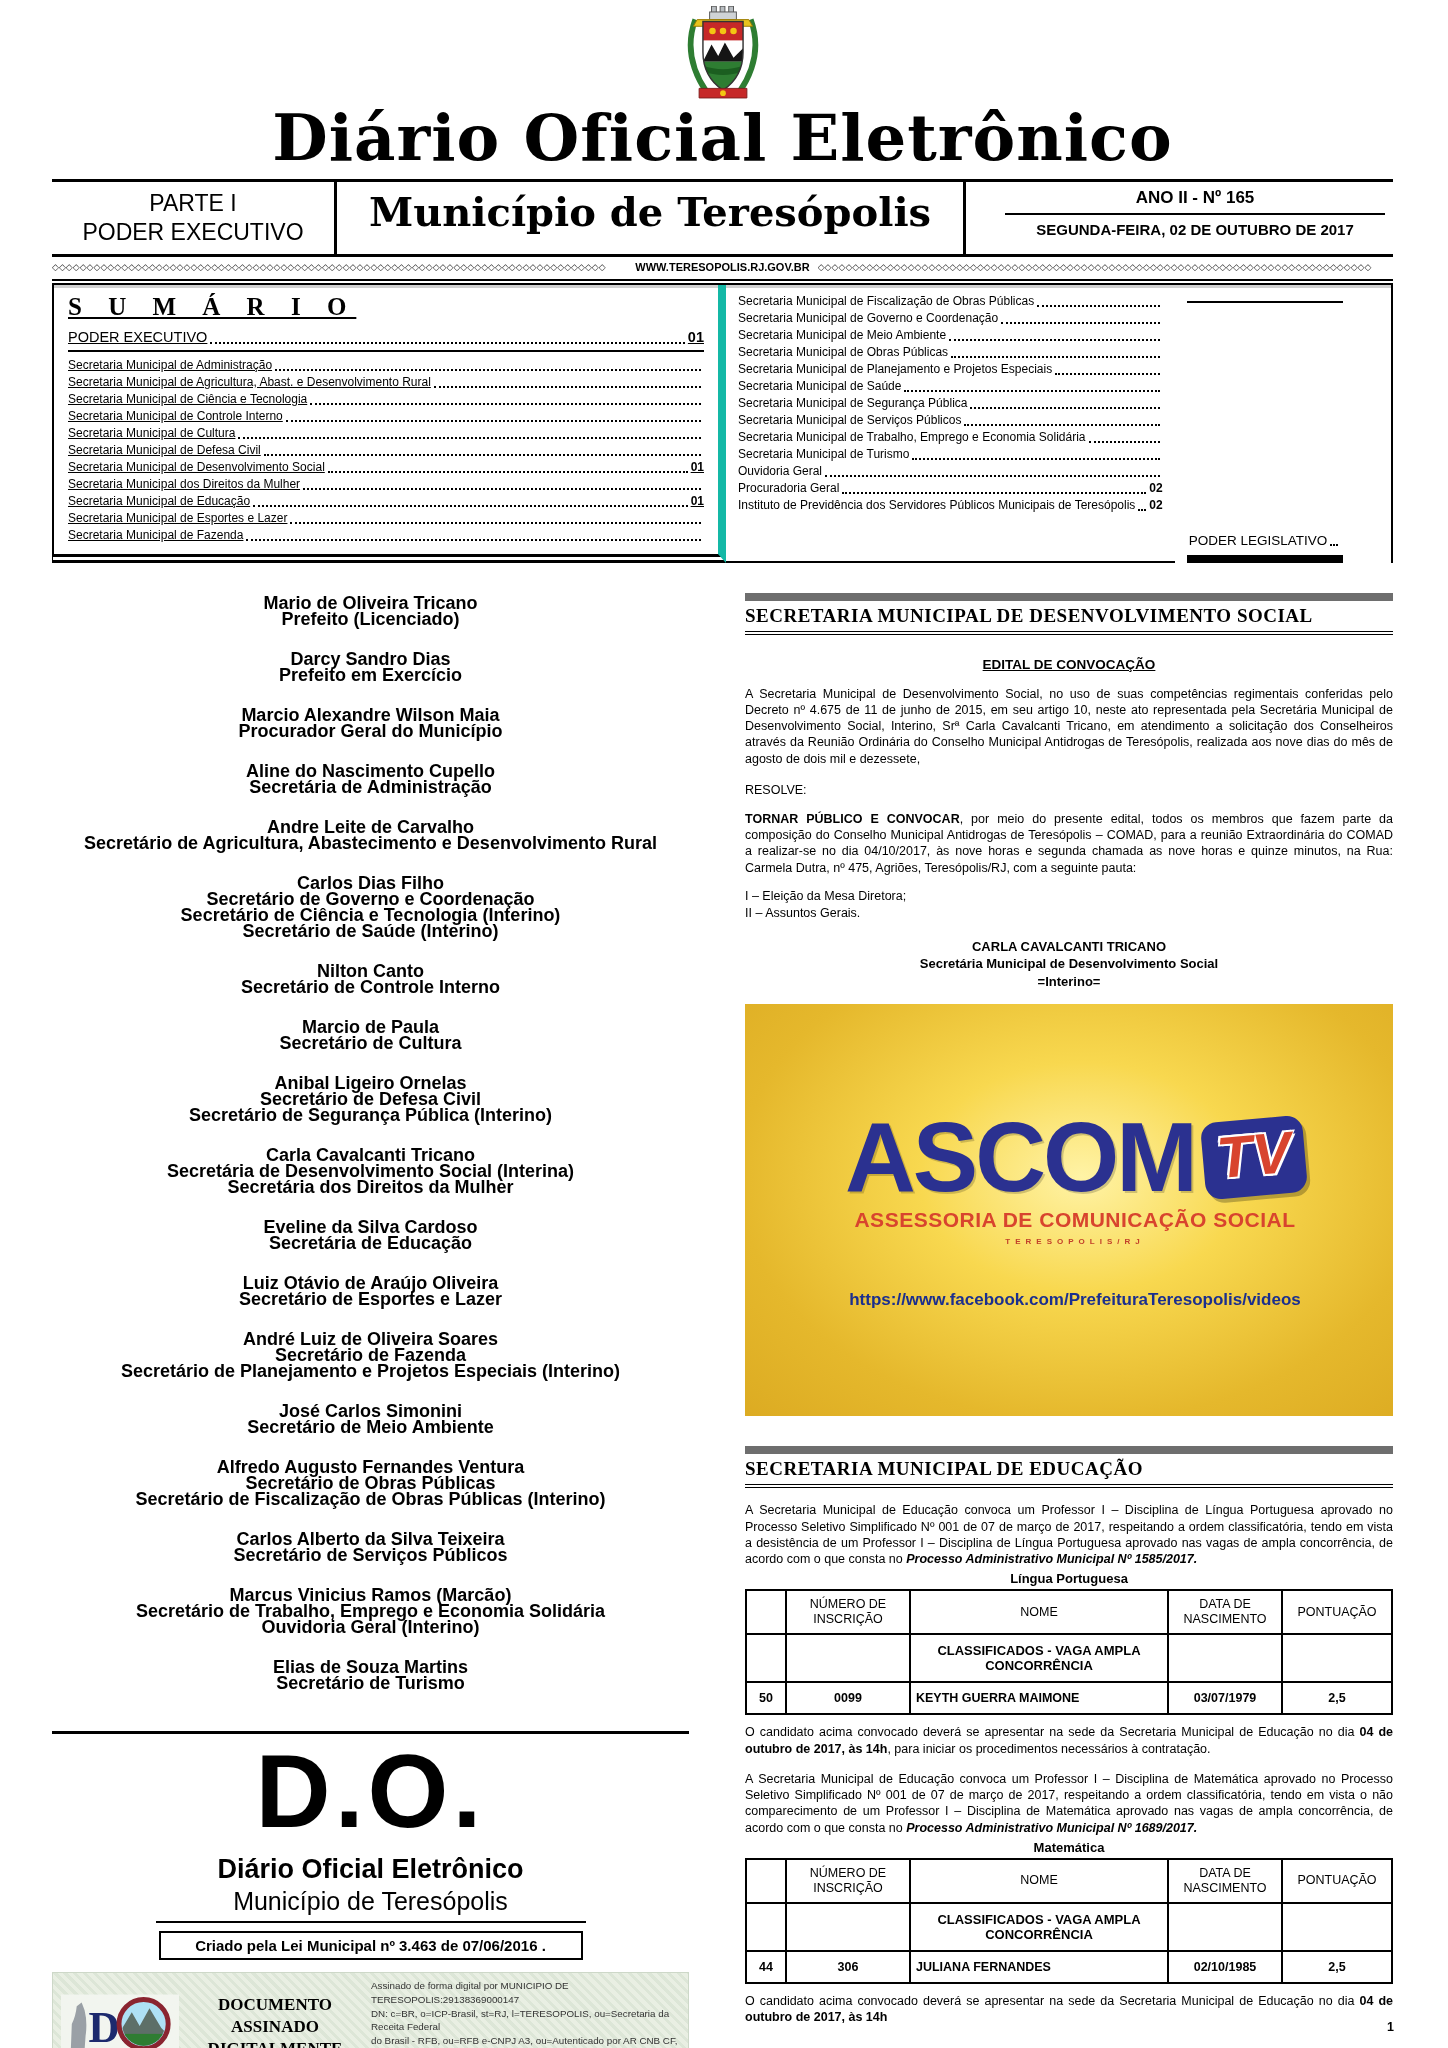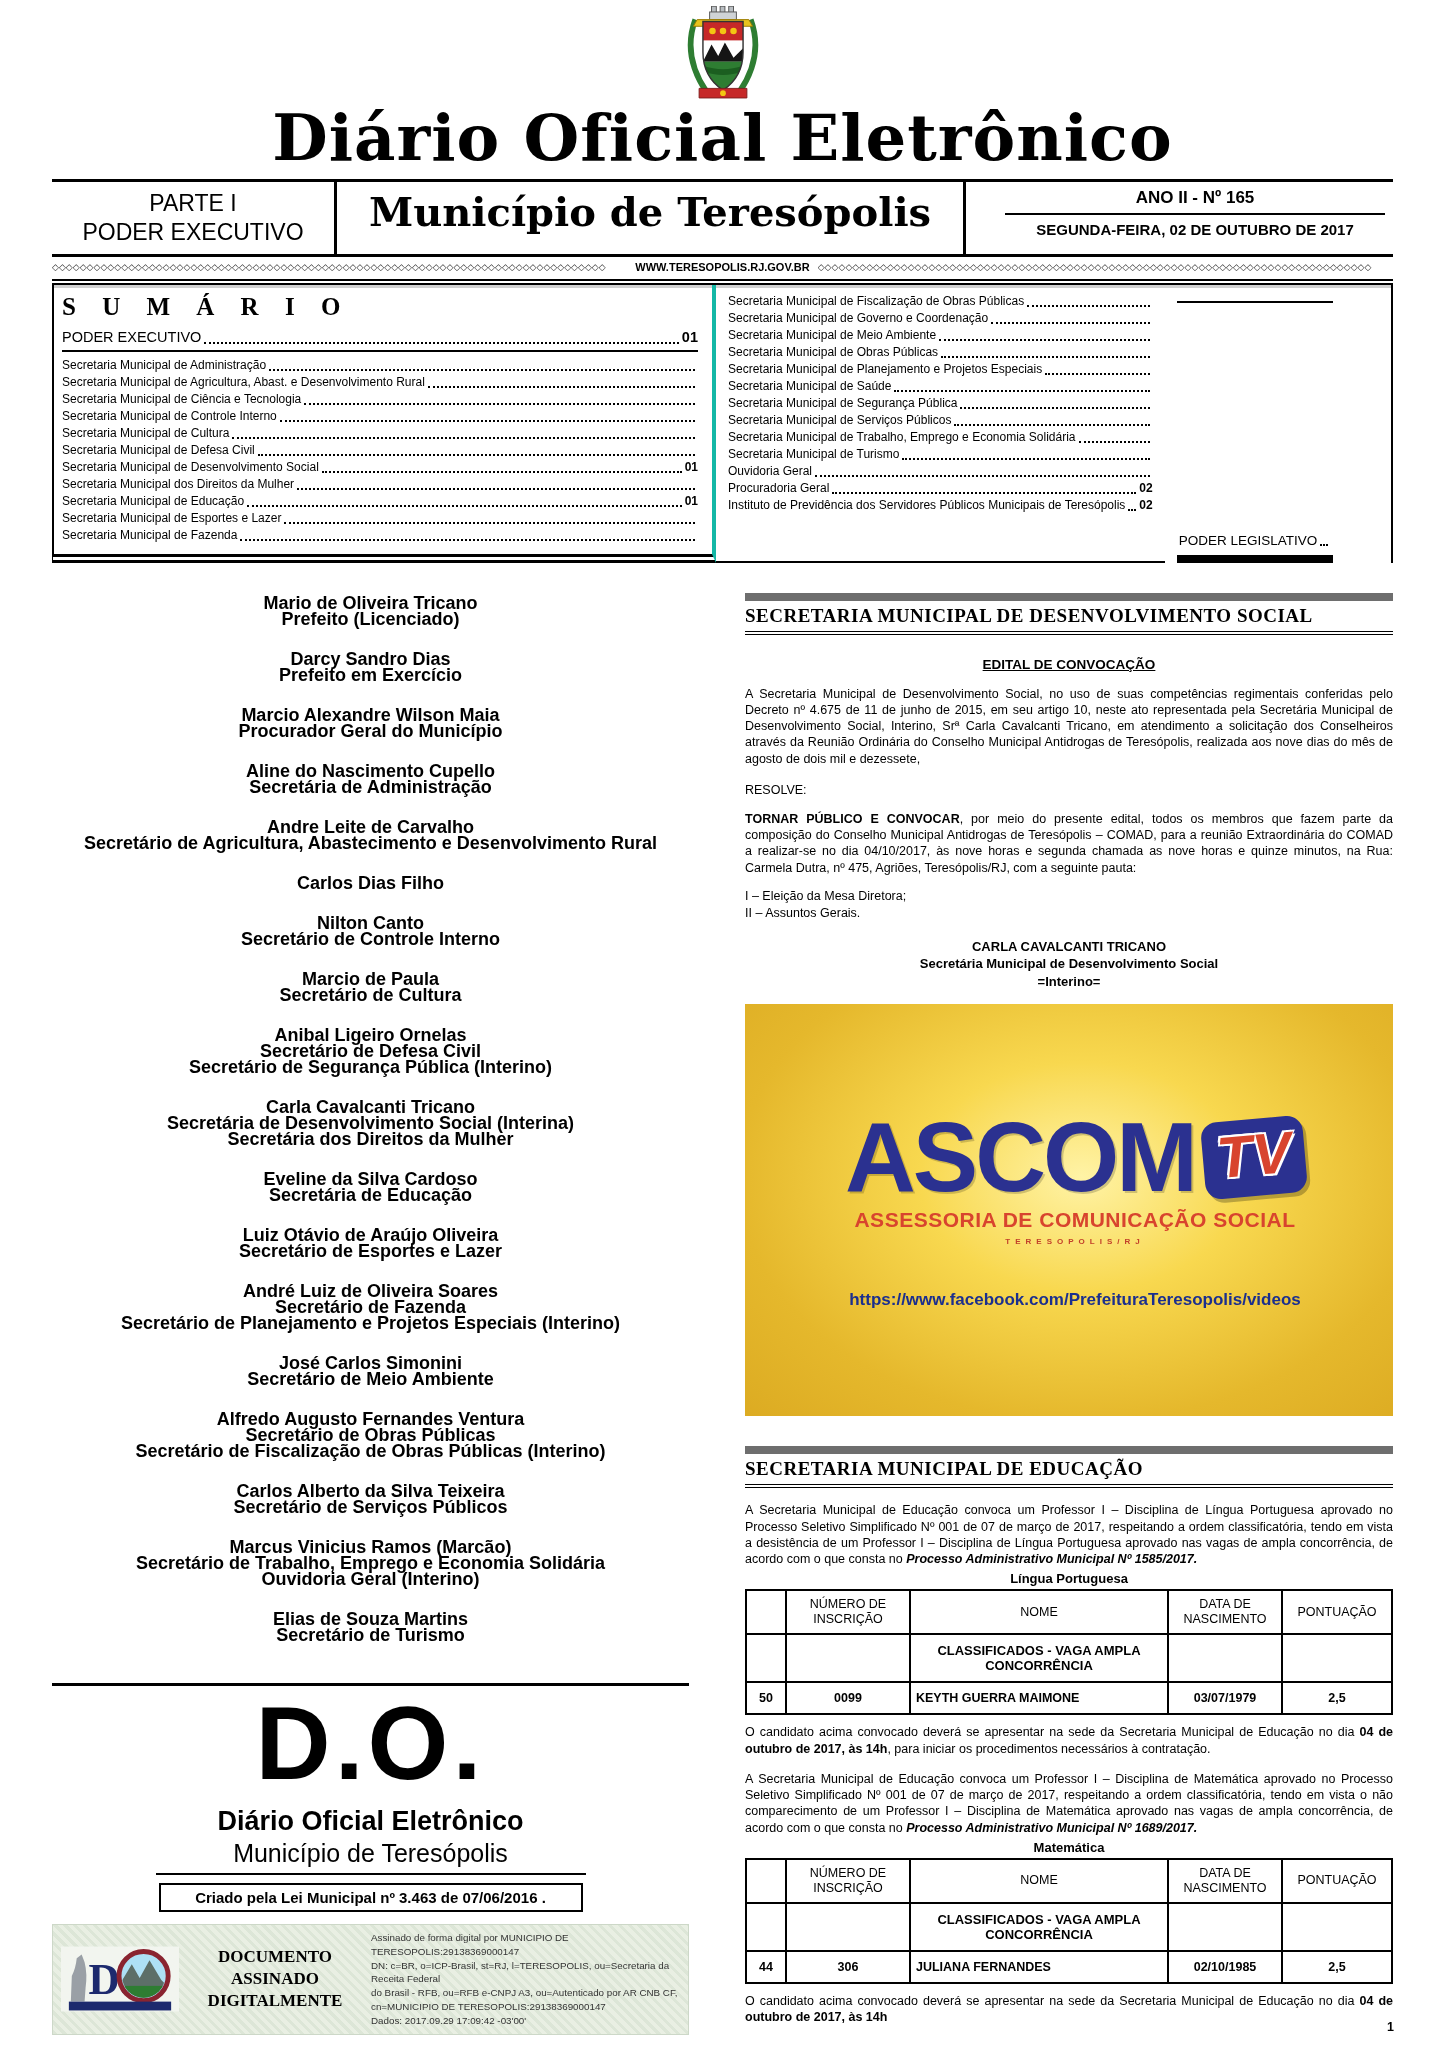--- a/index.html
+++ b/index.html
@@ -17,22 +17,22 @@
                font-family:"DejaVu Serif",serif;font-weight:900;font-size:40px;line-height:1.1;padding:8px 4px;}
   .mast-right{width:380px;padding:6px 8px;text-align:center;margin-left:31px;}
   .mast-edition{font-weight:bold;font-size:17px;border-bottom:2px solid #000;padding-bottom:5px;}
   .mast-date{font-weight:bold;font-size:15px;margin-top:6px;}
   .url-bar{display:flex;align-items:center;gap:8px;padding:4px 0 2px 0;}
   .diamonds{flex:1;overflow:hidden;white-space:nowrap;font-size:9px;color:#222;}
   .site-url{font-size:11px;font-weight:bold;white-space:nowrap;}
 
   
   .band{display:flex;margin-top:4px;border-top:6px double #000;box-shadow:inset 0 3px 0 rgba(0,0,0,.18);}
-  .band-left{width:636px;border-left:2px solid #000;border-right:4px solid #14b8a6;
-             border-bottom:9px double #000;padding:8px 14px 10px 8px;}
+  .band-left{width:636px;border-left:2px solid #000;border-right:8px solid #14b8a6;
+             border-bottom:9px double #000;padding:8px 14px 10px 14px;text-decoration:underline;}
   .band-right{flex:1;border-right:2px solid #000;display:flex;flex-direction:row;}
   .band-right-box{border-bottom:2px solid #000;padding:8px 12px 10px 12px;}
   .sum-title{font-family:"Liberation Serif",serif;font-size:25px;font-weight:600;letter-spacing:10px;margin:0 0 6px 0;}
   .toc-row{display:flex;align-items:flex-end;font-size:12px;line-height:17px;}
   .toc-label{white-space:nowrap;}
   .toc-dots{flex:1;border-bottom:2px dotted #000;margin:0 3px 3px 3px;min-width:8px;}
   .toc-page{font-weight:bold;white-space:nowrap;}
   .toc-exec{font-size:14.5px;line-height:20px;border-bottom:2px solid #000;padding-bottom:3px;margin-bottom:5px;}
   .legis{margin:16px 12px 0 12px;border-top:2px solid #000;border-bottom:8px solid #000;
          padding:6px 2px;font-size:13.5px;}
@@ -321,20 +321,23 @@
             <div class="official">
             <div class="official-name">Aline do Nascimento Cupello</div>
             <div class="official-roles">Secretária de Administração</div>
           </div>
             <div class="official">
             <div class="official-name">Andre Leite de Carvalho</div>
             <div class="official-roles">Secretário de Agricultura, Abastecimento e Desenvolvimento Rural</div>
           </div>
             <div class="official">
             <div class="official-name">Carlos Dias Filho</div>
+            <div class="official-roles">Secretário de Governo e Coordenação
+Secretário de Ciência e Tecnologia (Interino)
+Secretário de Saúde (Interino)</div>
           </div>
             <div class="official">
             <div class="official-name">Nilton Canto</div>
             <div class="official-roles">Secretário de Controle Interno</div>
           </div>
             <div class="official">
             <div class="official-name">Marcio de Paula</div>
             <div class="official-roles">Secretário de Cultura</div>
           </div>
             <div class="official">

